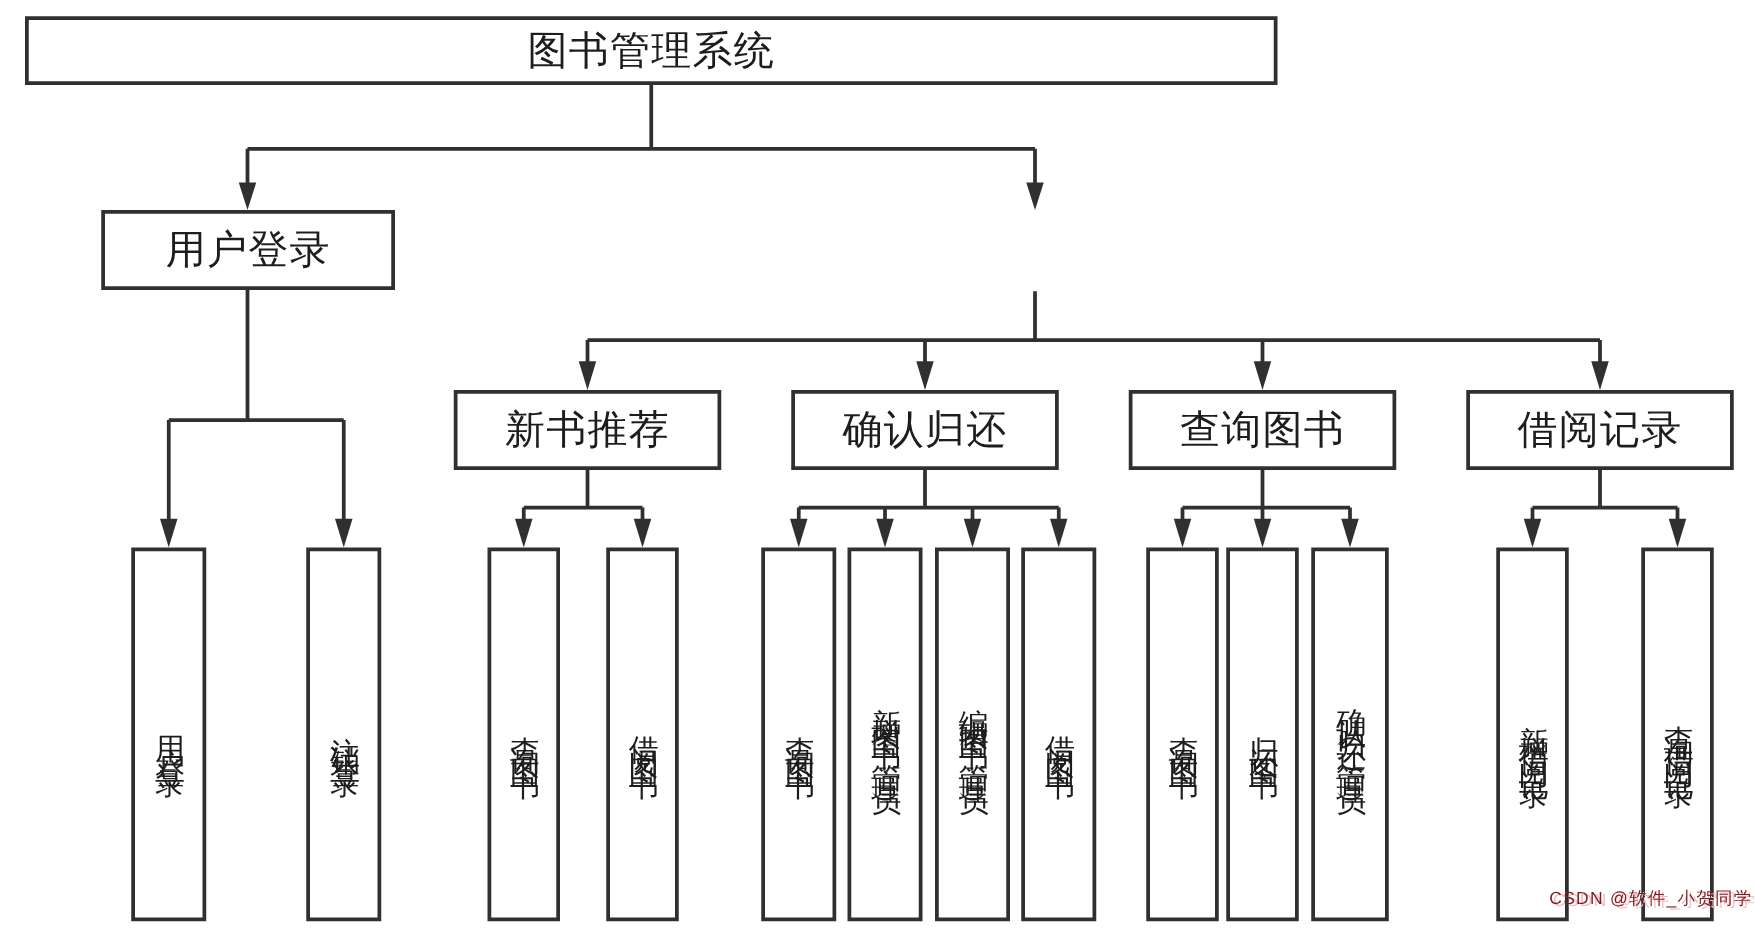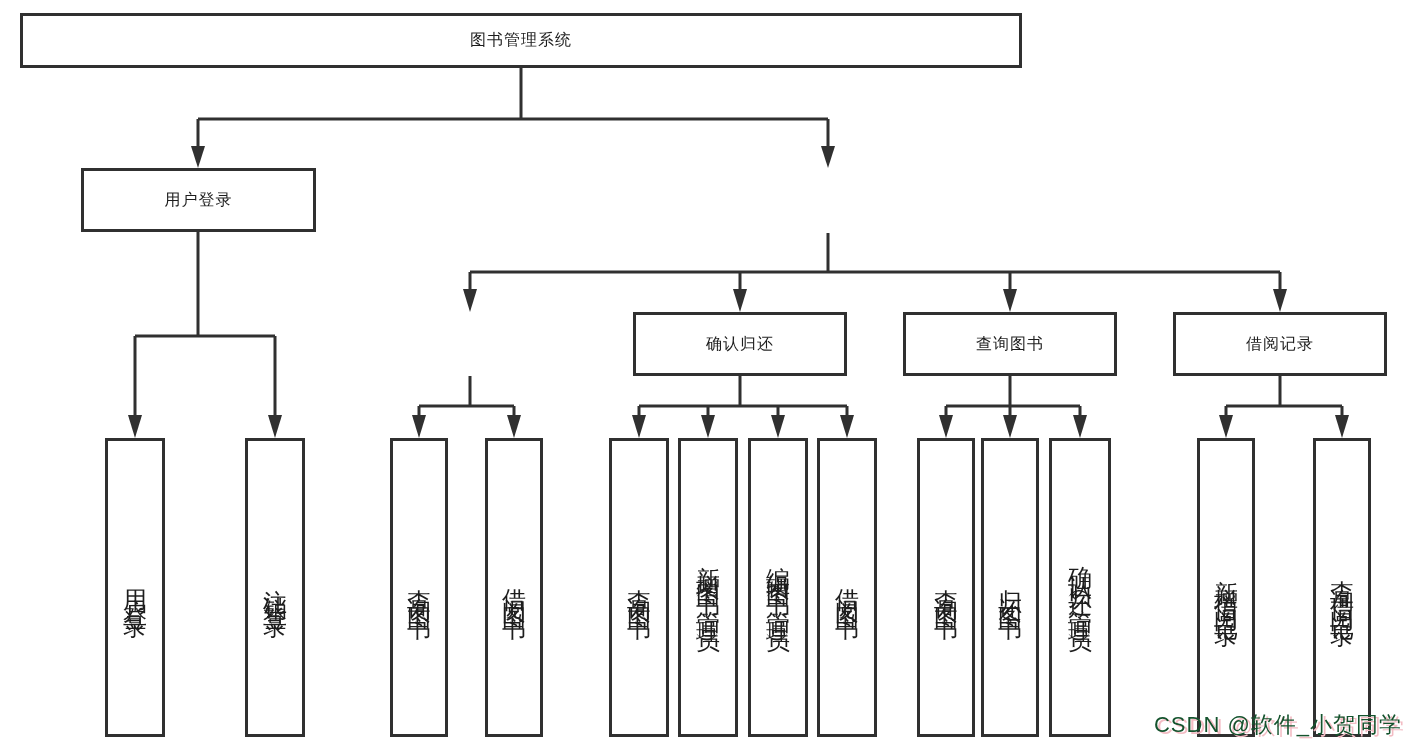--- a/index.html
+++ b/index.html
@@ -23,40 +23,40 @@
     position: absolute;
     box-sizing: border-box;
     background: #ffffff;
     border: 3px solid #303030;
     display: flex;
     align-items: center;
     justify-content: center;
     color: #1d1d1d;
   }
   .node.h {
-    font-size: 16px;
+    font-size: 32px;
     letter-spacing: 1px;
     white-space: nowrap;
     font-family: Liberation Serif, serif;
   }
   .node.v {
     font-size: 24px;
     writing-mode: vertical-rl;
     text-orientation: mixed;
     letter-spacing: 9px;
     line-height: 1;
     white-space: nowrap;
   }
   .watermark {
     position: absolute;
     right: 3px;
     top: 710px;
-    font-size: 22px;
+    font-size: 14px;
     letter-spacing: 1px;
-    color: #14532d;
+    color: #7f1d1d;
     text-shadow: 3px 2px 0 #f3bcc4;
     white-space: nowrap;
     z-index: 5;
   }
 </style>
 </head>
 <body>
 
 <div class="canvas">
 
@@ -100,20 +100,21 @@
       <path d="M1280 376 V406 M1226 406 H1342 M1226 406 V417 M1342 406 V417"></path>
       <polygon points="1219,415 1233,415 1226,438"></polygon>
       <polygon points="1335,415 1349,415 1342,438"></polygon>
     </g>
   </svg>
 
   <div class="node h" style="left:20px; top:13px; width:1002px; height:55px;">图书管理系统</div>
 
   <div class="node h" style="left:81px; top:168px; width:235px; height:64px;">用户登录</div>
 
+  <div class="node h" style="left:363px; top:312px; width:214px; height:64px;">新书推荐</div>
   <div class="node h" style="left:633px; top:312px; width:214px; height:64px;">确认归还</div>
   <div class="node h" style="left:903px; top:312px; width:214px; height:64px;">查询图书</div>
   <div class="node h" style="left:1173px; top:312px; width:214px; height:64px;">借阅记录</div>
 
   <div class="node v" style="left:105px; top:438px; width:60px; height:299px;">用户登录</div>
   <div class="node v" style="left:245px; top:438px; width:60px; height:299px;">注销登录</div>
 
   <div class="node v" style="left:390px; top:438px; width:58px; height:299px;">查询图书</div>
   <div class="node v" style="left:485px; top:438px; width:58px; height:299px;">借阅图书</div>
 

